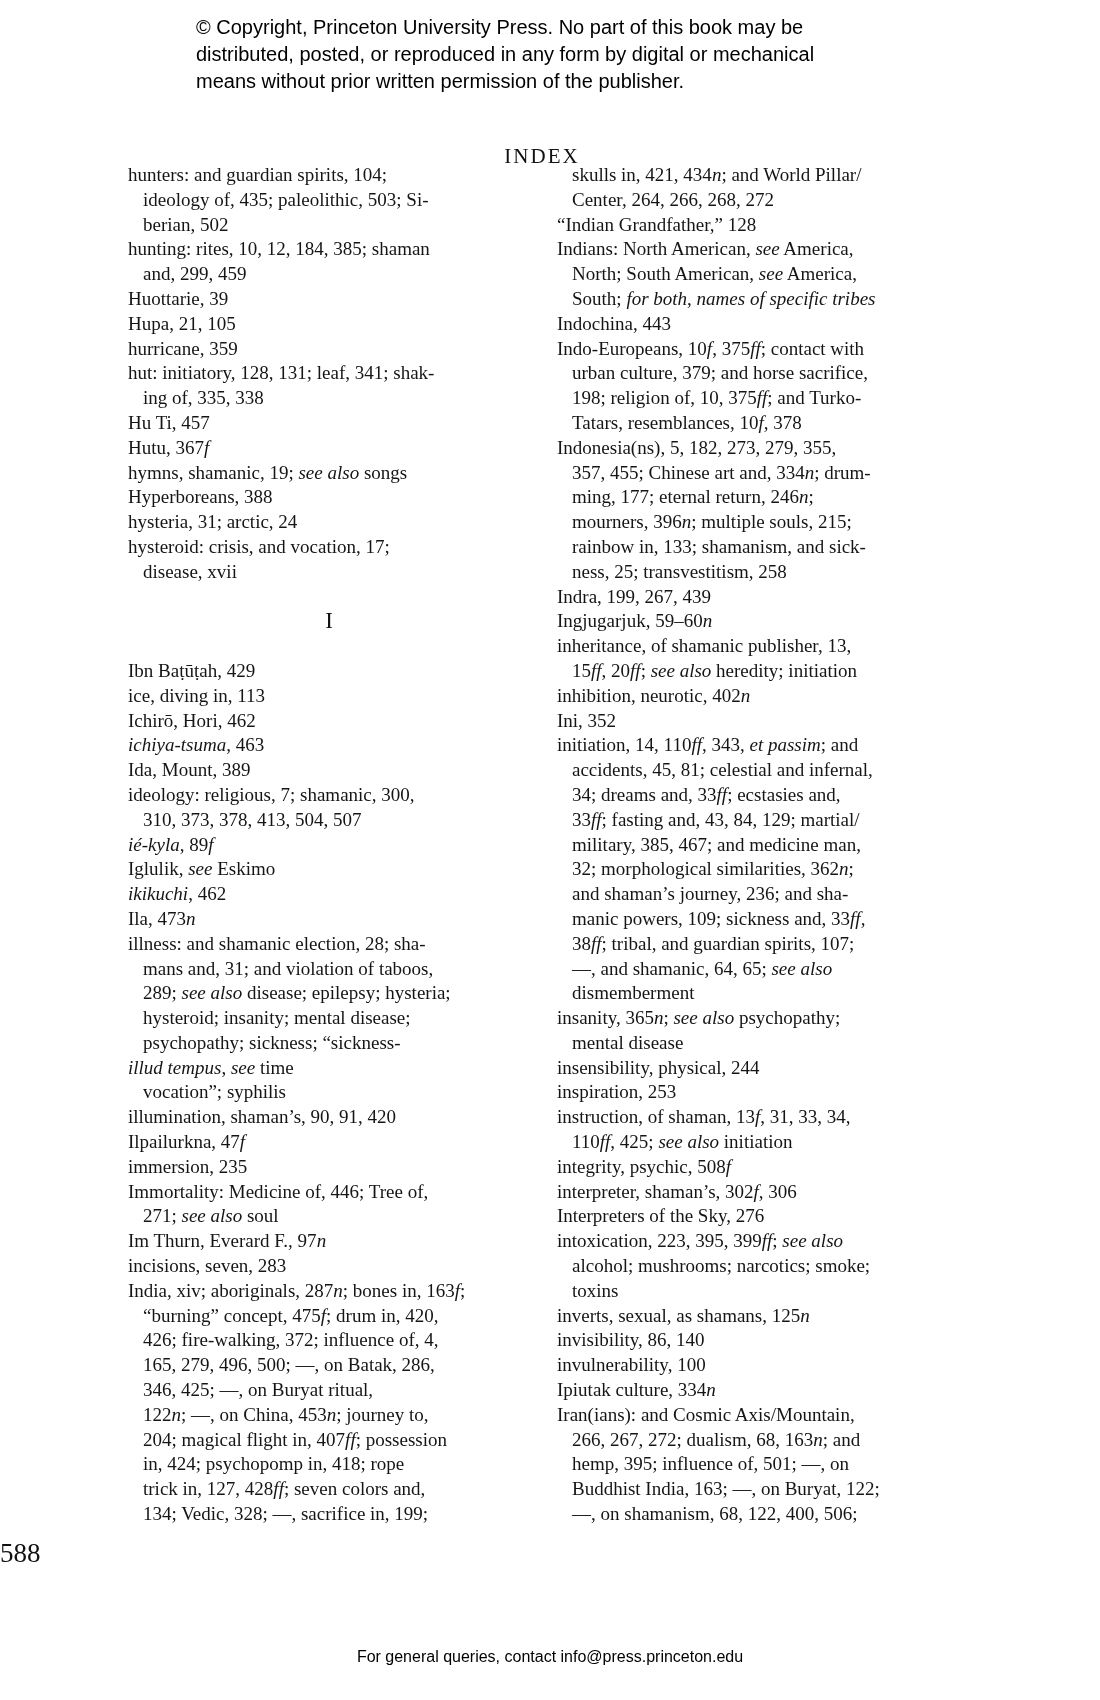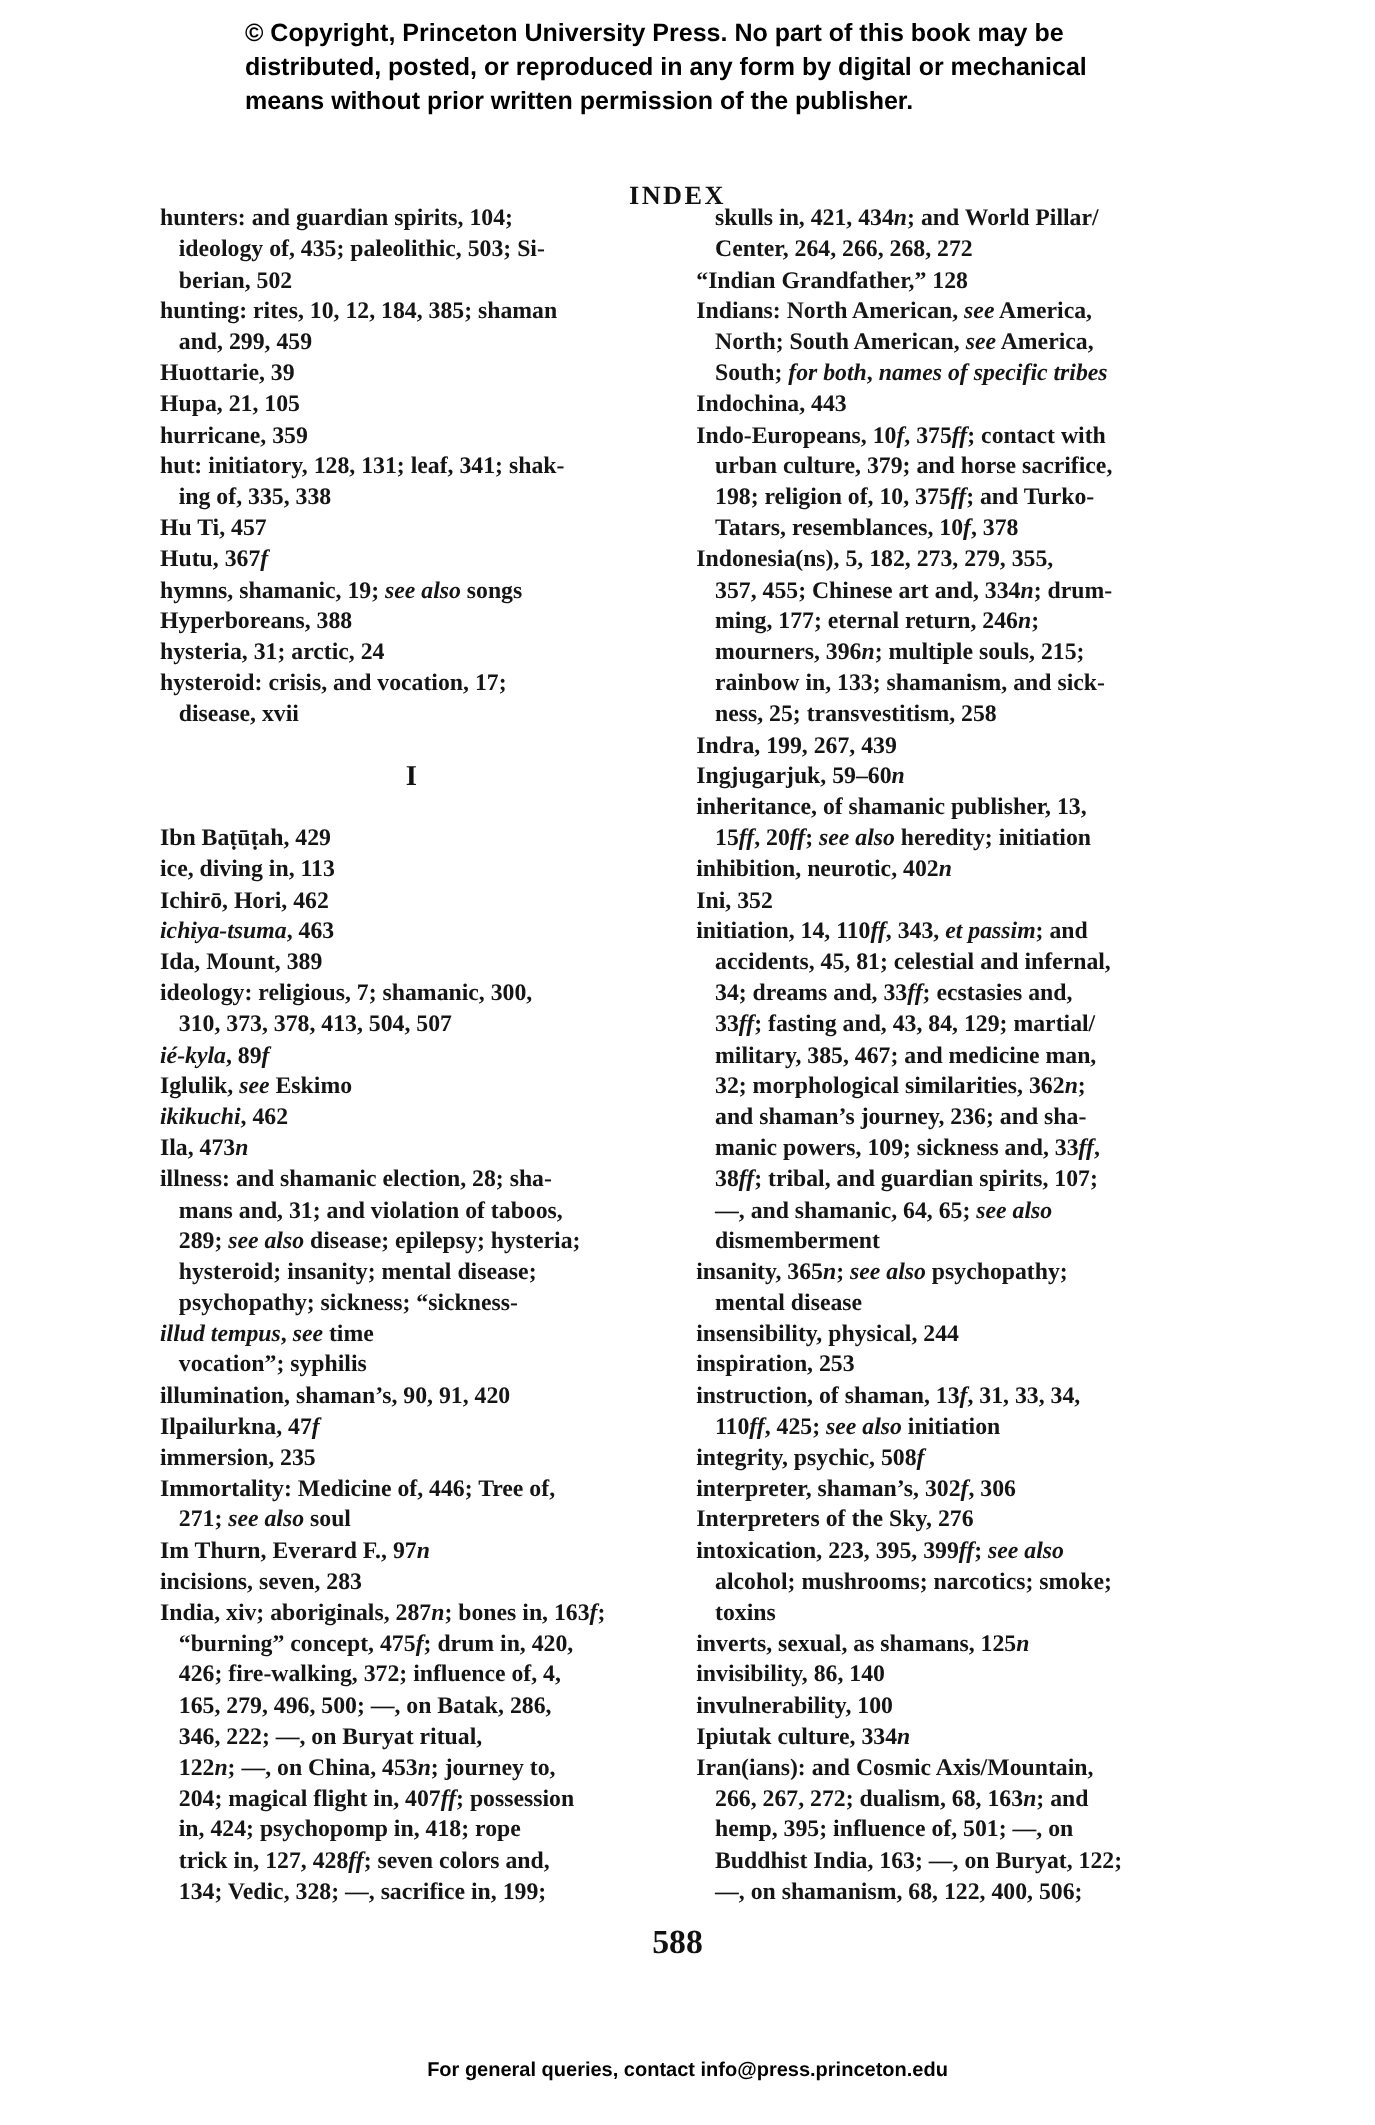--- a/index.html
+++ b/index.html
@@ -1,18 +1,18 @@
 <!DOCTYPE html>
 <html><head>
 <meta charset="utf-8">
 <style>
   html,body{margin:0;padding:0;background:#ffffff;}
   .page{
     position:relative;width:1100px;height:1700px;background:#ffffff;
-    color:#161616;font-family:"Liberation Serif", serif;overflow:hidden;font-weight:bold;
+    color:#161616;font-family:"Liberation Serif", serif;overflow:hidden;
   }
   .copyright{
     position:absolute;left:196px;top:14px;
     font-family:"Liberation Sans", sans-serif;
     font-size:20px;line-height:27px;color:#000;
   }
   .index-title{
     position:absolute;left:0;top:120px;width:1084px;text-align:center;
     font-size:21px;letter-spacing:2px;color:#111;margin-top:24px;
   }
@@ -20,21 +20,21 @@
   .col-left{left:128px;width:402px;}
   .col-right{left:557px;width:416px;}
   .line{white-space:nowrap;}
   .cont{padding-left:15px;}
   .it{font-style:italic;}
   .sec-heading{
     height:74.4px;display:flex;align-items:center;justify-content:center;
     font-size:23px;color:#111;
   }
   .page-number{
-    position:absolute;left:0;top:1538px;width:1084px;text-align:center;
+    position:absolute;left:0;top:1538px;width:1084px;
     font-size:27px;color:#111;
   }
   .footer-line{
     position:absolute;left:0;top:1648px;width:1100px;text-align:center;
     font-family:"Liberation Sans", sans-serif;font-size:16px;color:#000;
   }
 </style>
 </head>
 <body>
 
@@ -89,21 +89,21 @@
       <div class="line"><span class="rm">Ilpailurkna, 47</span><span class="it">f</span></div>
       <div class="line"><span class="rm">immersion, 235</span></div>
       <div class="line"><span class="rm">Immortality: Medicine of, 446; Tree of,</span></div>
       <div class="line cont"><span class="rm">271; </span><span class="it">see also</span><span class="rm"> soul</span></div>
       <div class="line"><span class="rm">Im Thurn, Everard F., 97</span><span class="it">n</span></div>
       <div class="line"><span class="rm">incisions, seven, 283</span></div>
       <div class="line"><span class="rm">India, xiv; aboriginals, 287</span><span class="it">n</span><span class="rm">; bones in, 163</span><span class="it">f</span><span class="rm">;</span></div>
       <div class="line cont"><span class="rm">“burning” concept, 475</span><span class="it">f</span><span class="rm">; drum in, 420,</span></div>
       <div class="line cont"><span class="rm">426; fire-walking, 372; influence of, 4,</span></div>
       <div class="line cont"><span class="rm">165, 279, 496, 500; —, on Batak, 286,</span></div>
-      <div class="line cont"><span class="rm">346, 222; —, on Buryat ritual,</span></div>
+      <div class="line cont"><span class="rm">346, 425; —, on Buryat ritual,</span></div>
       <div class="line cont"><span class="rm">122</span><span class="it">n</span><span class="rm">; —, on China, 453</span><span class="it">n</span><span class="rm">; journey to,</span></div>
       <div class="line cont"><span class="rm">204; magical flight in, 407</span><span class="it">ff</span><span class="rm">; possession</span></div>
       <div class="line cont"><span class="rm">in, 424; psychopomp in, 418; rope</span></div>
       <div class="line cont"><span class="rm">trick in, 127, 428</span><span class="it">ff</span><span class="rm">; seven colors and,</span></div>
       <div class="line cont"><span class="rm">134; Vedic, 328; —, sacrifice in, 199;</span></div>
     </div>
   <div class="col col-right" id="col-right">
       <div class="line cont"><span class="rm">skulls in, 421, 434</span><span class="it">n</span><span class="rm">; and World Pillar/</span></div>
       <div class="line cont"><span class="rm">Center, 264, 266, 268, 272</span></div>
       <div class="line"><span class="rm">“Indian Grandfather,” 128</span></div>

